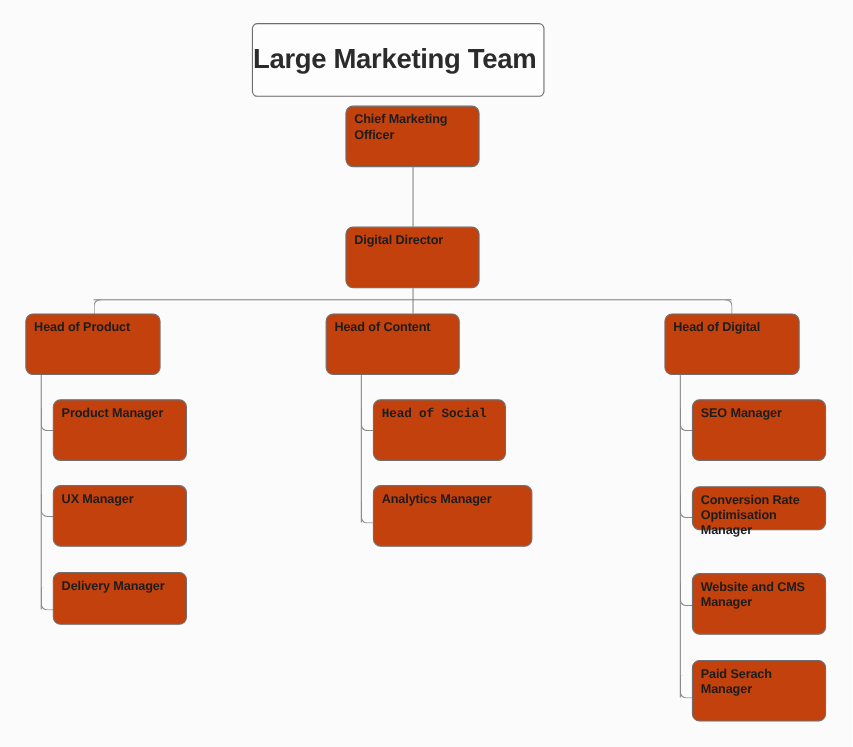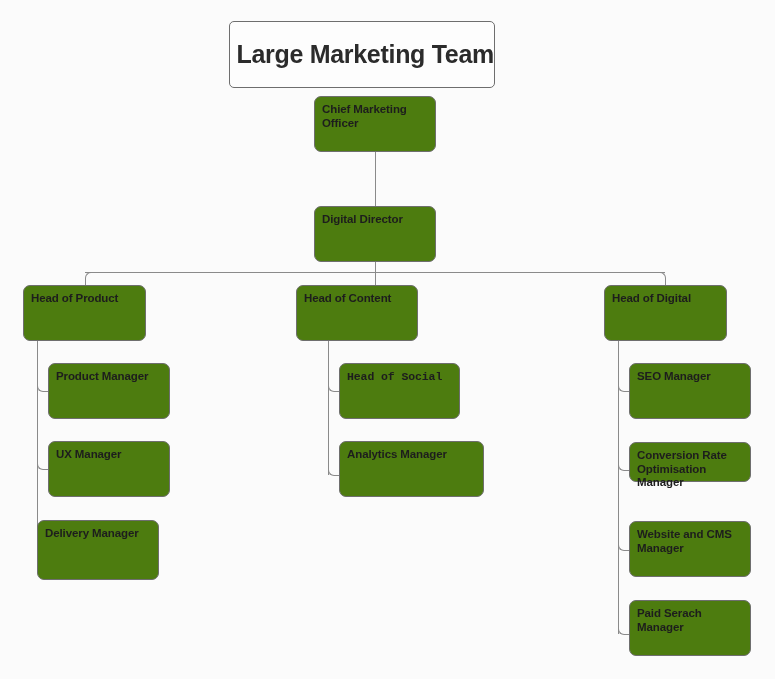--- a/index.html
+++ b/index.html
@@ -40,40 +40,40 @@
     position: absolute;
     border-right: 1px solid #8a8a8a;
     border-top: 1px solid #8a8a8a;
     border-top-right-radius: 6px;
   }
 
   
   .node {
     position: absolute;
     box-sizing: border-box;
-    background: #4d7c0f;
+    background: #c2410c;
     border: 1px solid #6e6e6e;
     border-radius: 7px;
     padding: 6px 7px 0 7px;
     font-size: 11.5px;
     font-weight: bold;
     line-height: 13.5px;
     color: #1d1d1d;
     letter-spacing: -0.1px;
   }
 
   .title-box {
     position: absolute;
     box-sizing: border-box;
     background: #fdfdfd;
     border: 1px solid #6e6e6e;
     border-radius: 5px;
     display: flex;
     align-items: center;
-    justify-content: flex-end;
+    justify-content: flex-start;
     font-size: 25px;
     font-weight: bold;
     color: #2b2b2b;
     letter-spacing: -0.3px;
   }
 </style>
 </head>
 <body>
 
 <div id="canvas">
@@ -109,21 +109,21 @@
   <div class="elbow" style="left:37px; top:534px; width:12px; height:20px;"></div>
   <div class="elbow" style="left:37px; top:371px; width:12px; height:20px;"></div>
   <div class="elbow" style="left:37px; top:449px; width:12px; height:20px;"></div>
 
   <div class="node" style="left:48px; top:363px; width:122px; height:56px;">
     <span>Product Manager</span>
   </div>
   <div class="node" style="left:48px; top:441px; width:122px; height:56px;">
     <span>UX Manager</span>
   </div>
-  <div class="node" style="left:37px; top:520px; width:122px; height:60px;">
+  <div class="node" style="left:48px; top:520px; width:122px; height:48px;">
     <span>Delivery Manager</span>
   </div>
 
   <div class="node" style="left:296px; top:285px; width:122px; height:56px;">
     <span>Head of Content</span>
   </div>
 
   <div class="conn-v" style="left:328px; top:341px; height:134px;"></div>
   <div class="elbow" style="left:328px; top:455px; width:11px; height:20px;"></div>
   <div class="elbow" style="left:328px; top:371px; width:11px; height:20px;"></div>

